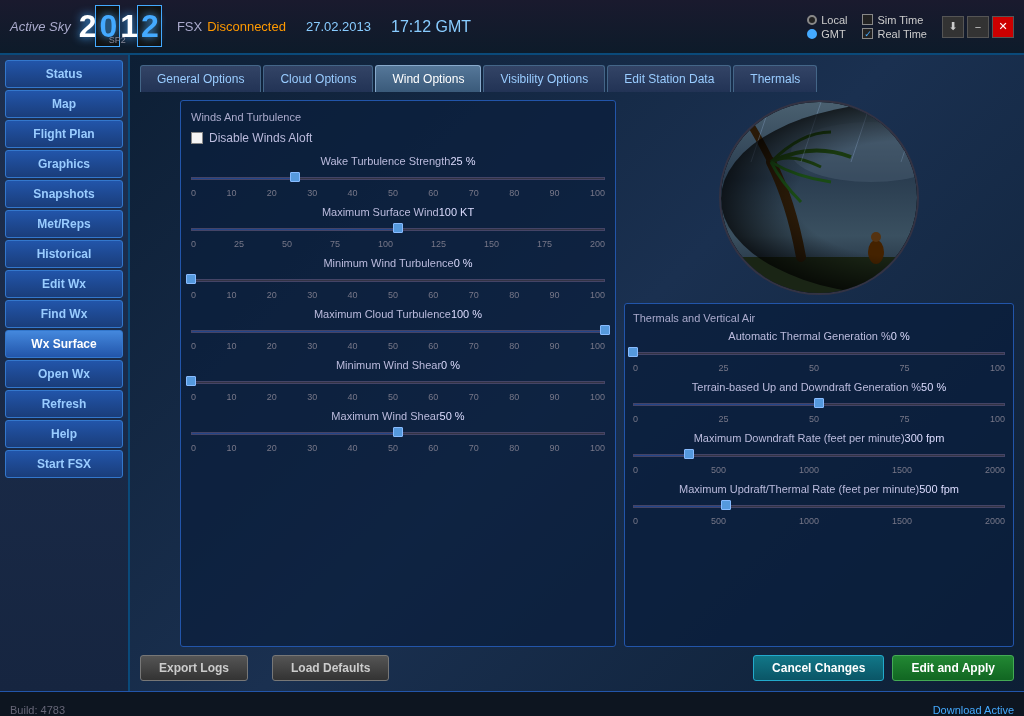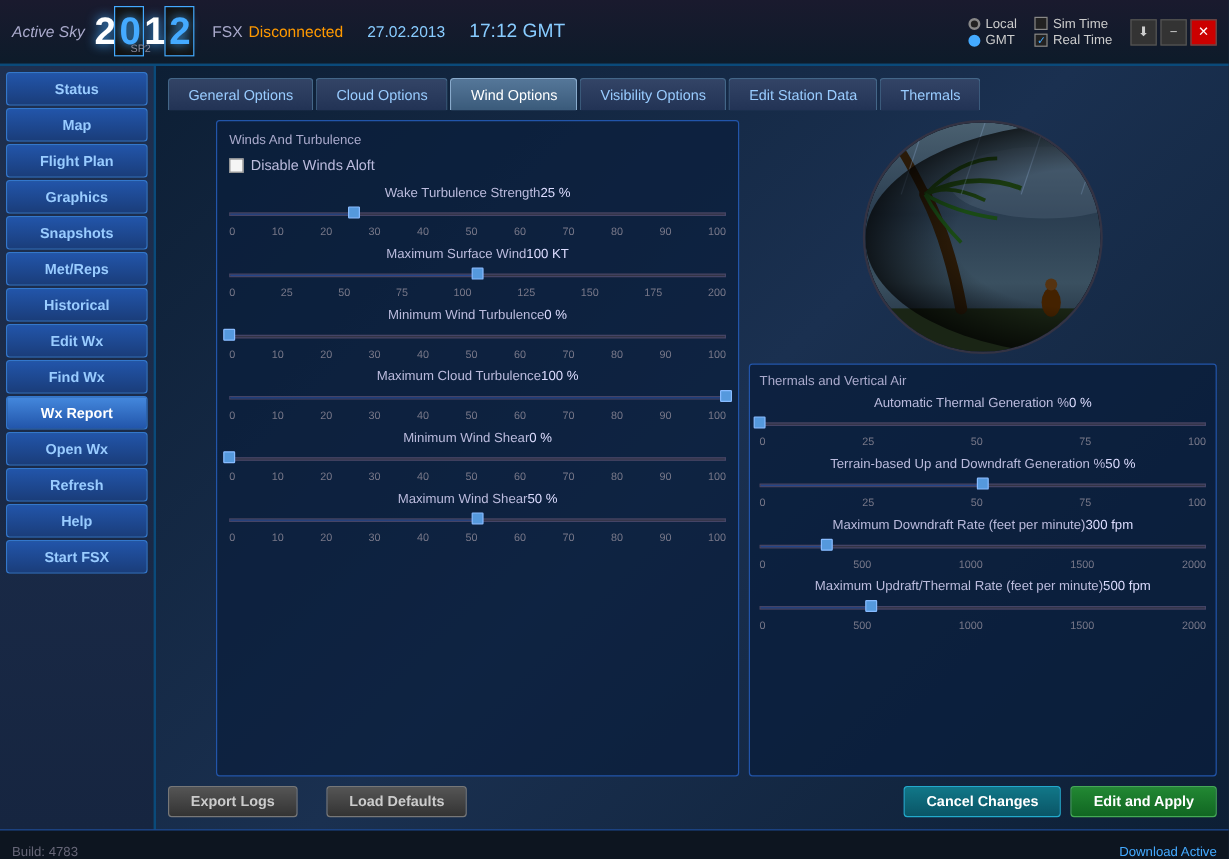--- a/index.html
+++ b/index.html
@@ -402,21 +402,21 @@
   <div id="sidebar">
   <div class="sidebar-btn">Status</div>
       <div class="sidebar-btn">Map</div>
       <div class="sidebar-btn">Flight Plan</div>
       <div class="sidebar-btn">Graphics</div>
       <div class="sidebar-btn">Snapshots</div>
       <div class="sidebar-btn">Met/Reps</div>
       <div class="sidebar-btn">Historical</div>
       <div class="sidebar-btn">Edit Wx</div>
       <div class="sidebar-btn">Find Wx</div>
-      <div class="sidebar-btn active">Wx Report</div>
+      <div class="sidebar-btn active">Wx Surface</div>
       <div class="sidebar-btn">Open Wx</div>
       <div class="sidebar-btn">Refresh</div>
       <div class="sidebar-btn">Help</div>
       <div class="sidebar-btn">Start FSX</div>
     </div>
 
   <div id="content">
 
     <div class="tabs">
     <div class="tab">General Options</div>

